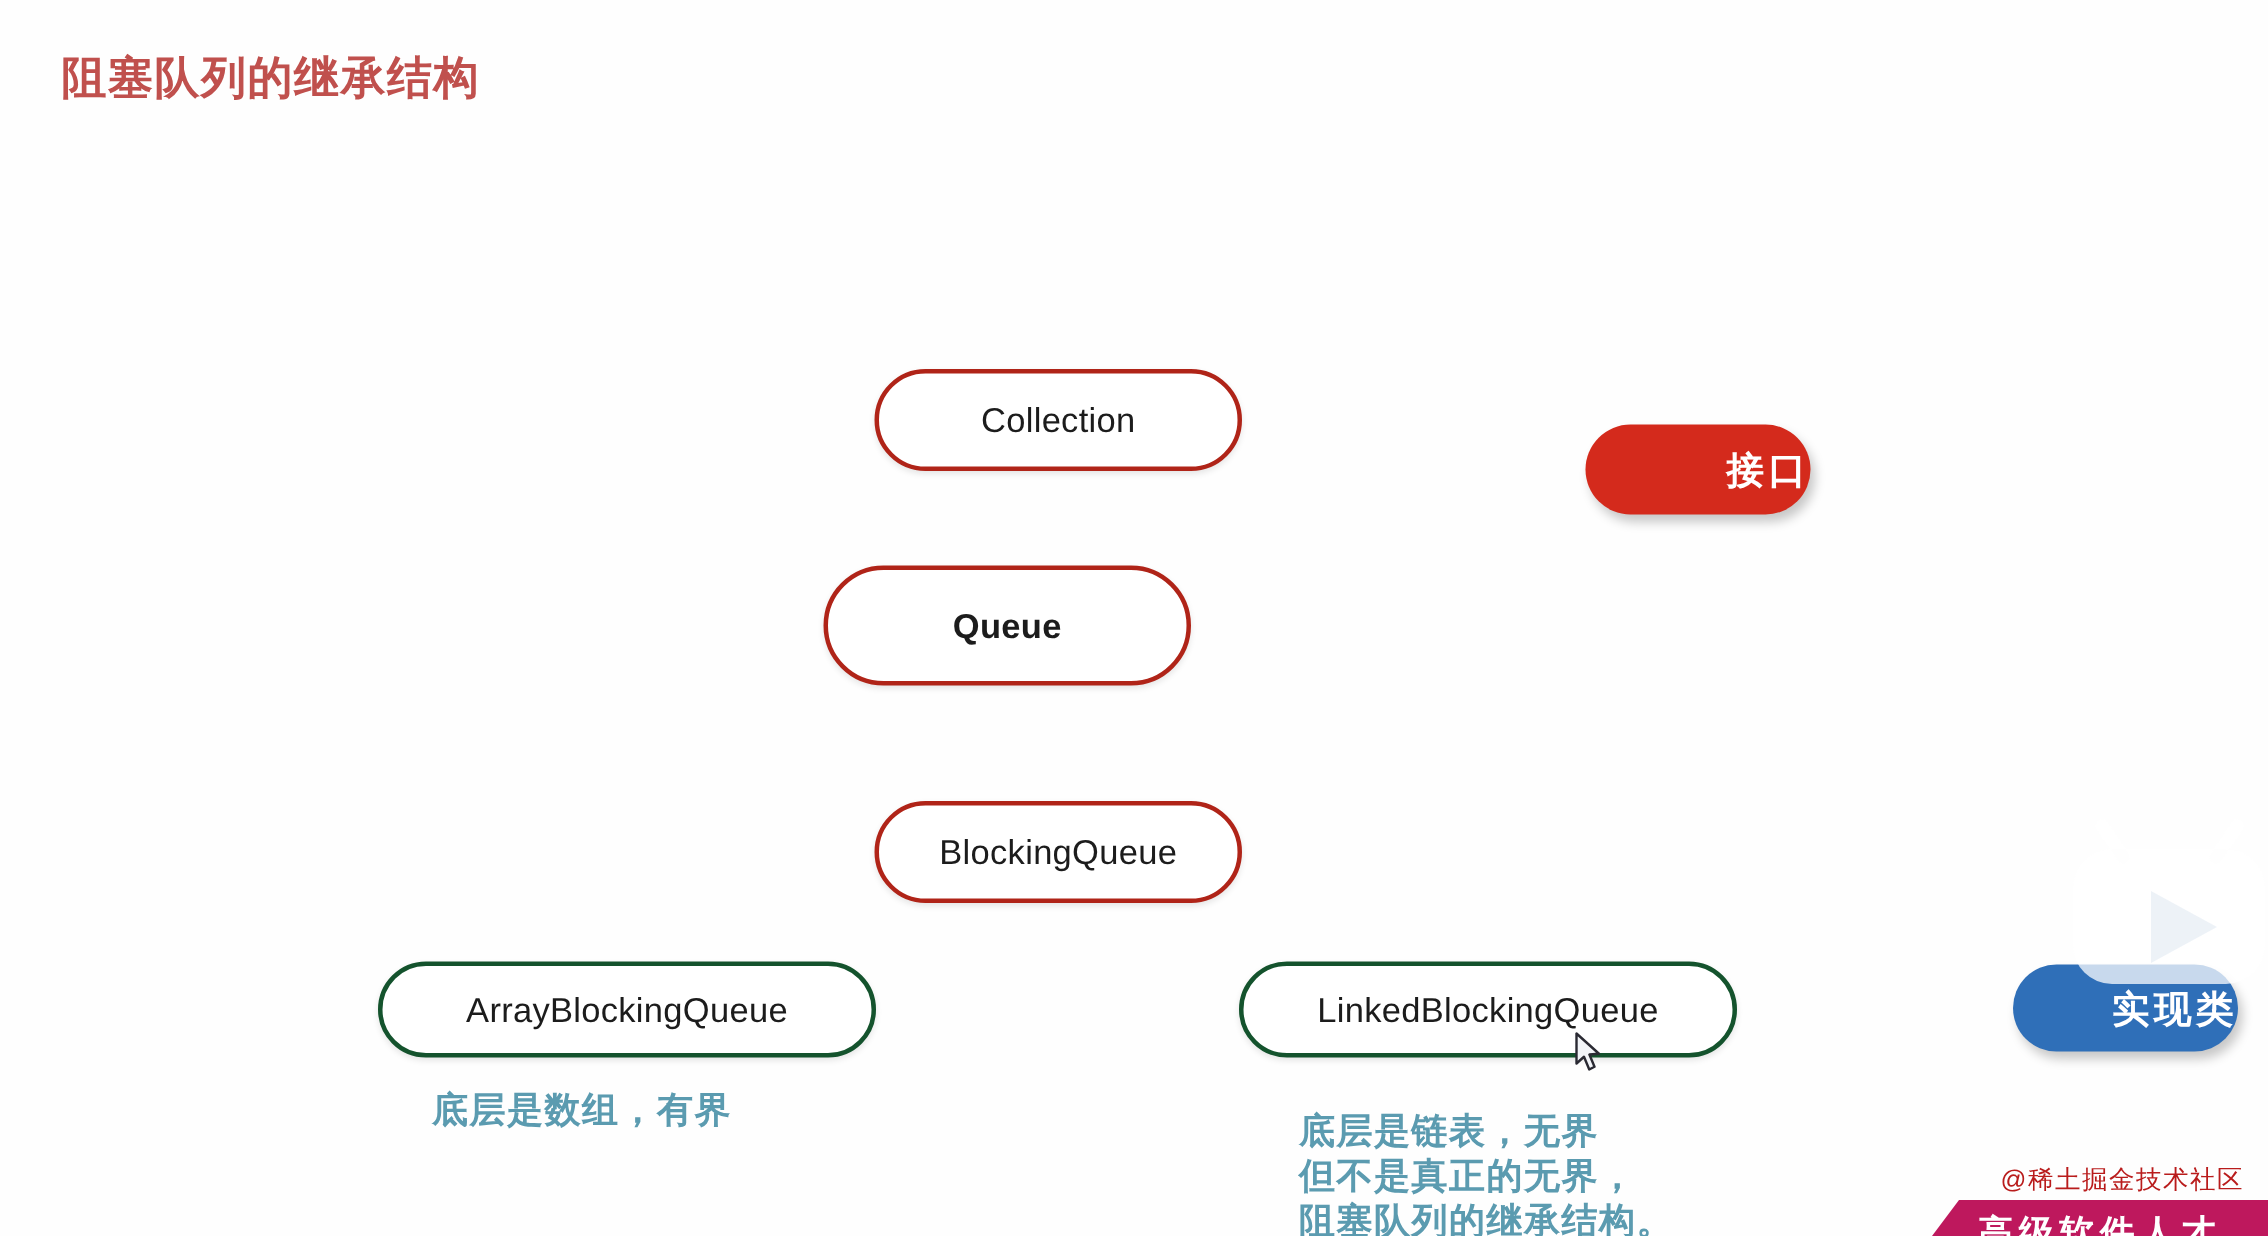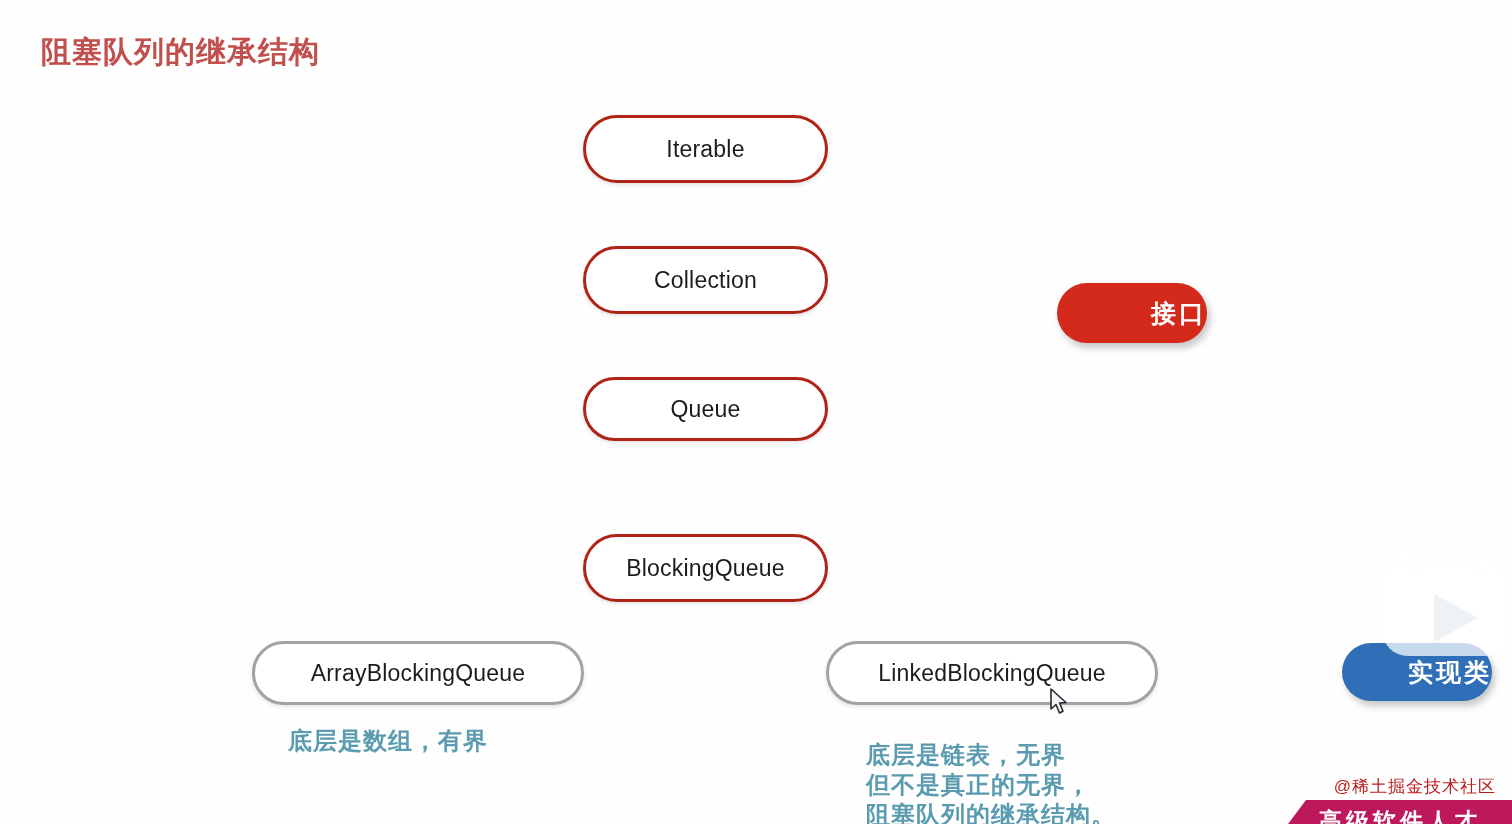--- a/index.html
+++ b/index.html
@@ -43,28 +43,28 @@
     white-space: nowrap;
     font-size: 23px;
     color: #1c1c1c;
     letter-spacing: 0.2px;
   }
   .node.iface {
     border: 3px solid #b02418;
     box-shadow: 0 2px 4px rgba(0,0,0,0.10);
   }
   .node.impl {
-    border: 3px solid #a3a3a3;
+    border: 3px solid #14532d;
     box-shadow: 0 2px 4px rgba(0,0,0,0.10);
   }
 
   
   #node-iterable       { left: 583px; top: 115px; width: 245px; height: 68px; }
   #node-collection     { left: 583px; top: 246px; width: 245px; height: 68px; }
-  #node-queue          { left: 583px; top: 377px; width: 245px; height: 64px; }
+  #node-queue          { left: 549px; top: 377px; width: 245px; height: 80px; font-weight: bold; }
   #node-blockingqueue  { left: 583px; top: 507px; width: 245px; height: 68px; margin-top: 27px; }
 
   
   #node-arrayblockingqueue  { left: 252px; top: 641px; width: 332px; height: 64px; }
   #node-linkedblockingqueue { left: 826px; top: 641px; width: 332px; height: 64px; }
 
   
   .legend-badge {
     position: absolute;
     box-sizing: border-box;
@@ -164,23 +164,20 @@
     pointer-events: none;
   }
 </style>
 </head>
 <body>
 
 <div id="slide">
 
   <div id="slide-title">阻塞队列的继承结构</div>
 
-  <div class="node iface" id="node-iterable">
-    <span>Iterable</span>
-  </div>
 
   <div class="node iface" id="node-collection">
     <span>Collection</span>
   </div>
 
   <div class="node iface" id="node-queue">
     <span>Queue</span>
   </div>
 
   <div class="node iface" id="node-blockingqueue">

